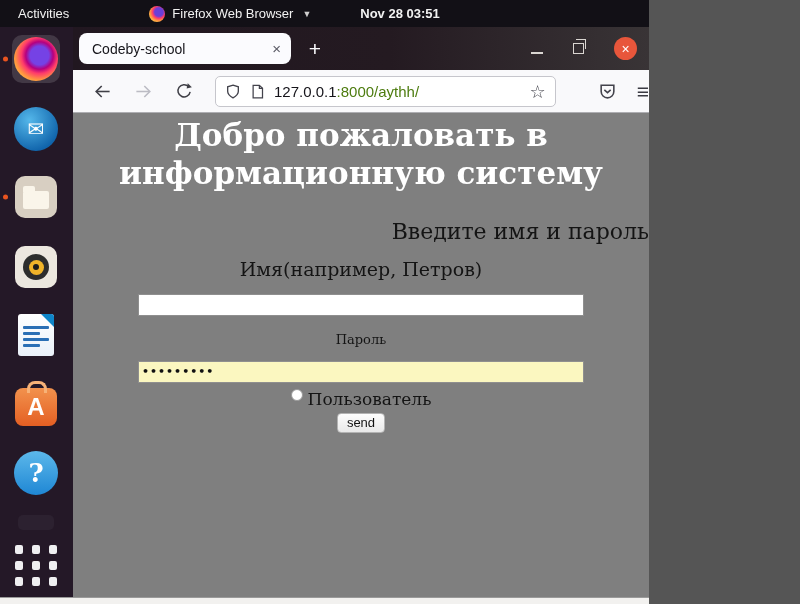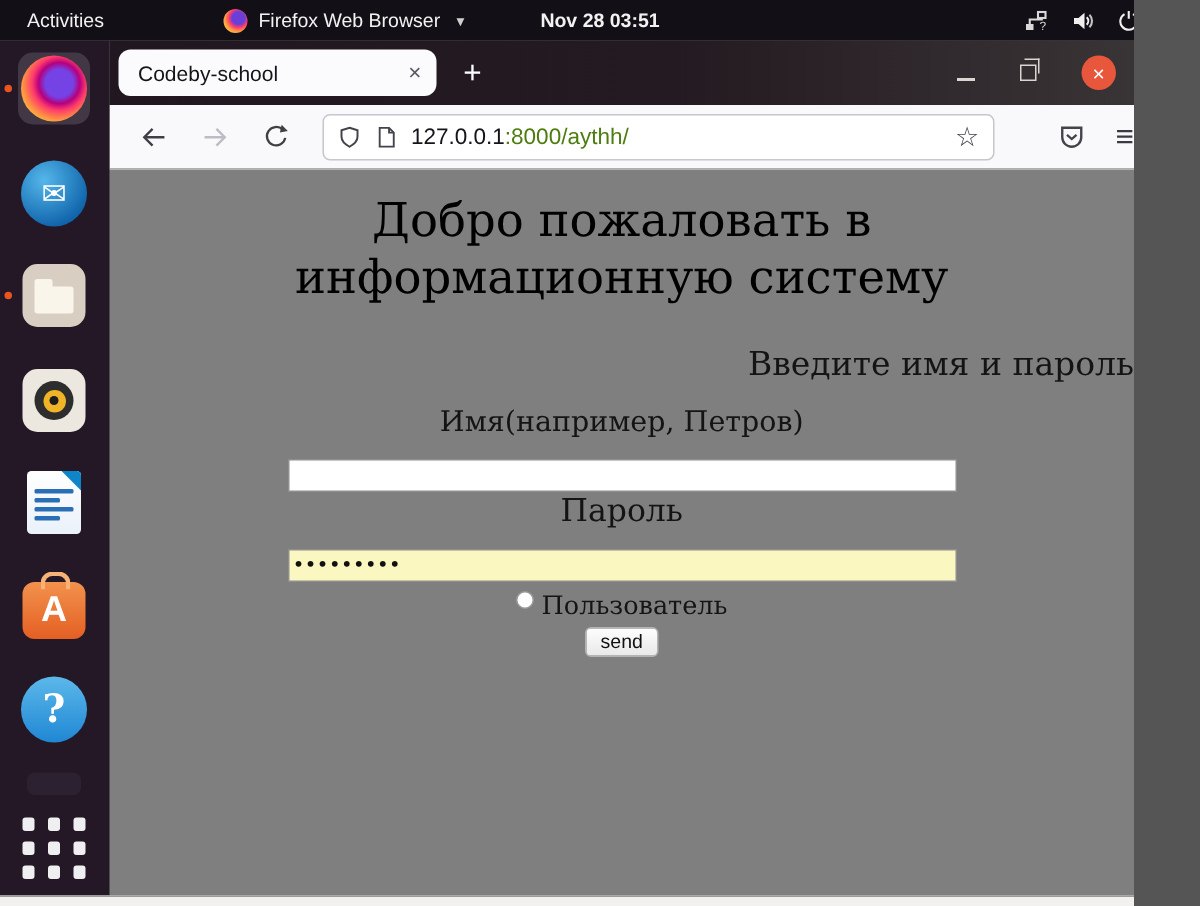--- a/index.html
+++ b/index.html
@@ -1,16 +1,16 @@
 <!DOCTYPE html>
 <html><head>
 <meta charset="utf-8">
 <style>
   html,body{margin:0;padding:0;background:#555;}
-  .screen{position:relative;width:756px;height:604px;background:#7f7f7f;overflow:hidden;
+  .screen{position:relative;width:649px;height:604px;background:#7f7f7f;overflow:hidden;
           font-family:"Liberation Sans",sans-serif;-webkit-font-smoothing:antialiased;}
 
   
   .topbar{position:absolute;left:0;top:0;width:800px;height:27px;background:#121016;
           color:#f2f2f2;font-size:13px;display:flex;align-items:center;z-index:30;}
   .tb-activities{margin-left:18px;cursor:pointer;}
   .tb-appmenu{margin-left:80px;display:flex;align-items:center;gap:7px;cursor:pointer;}
   .ff-mini{width:16px;height:16px;border-radius:50%;
            background:radial-gradient(circle at 62% 38%, #6a3fd8 0 30%, #ff3b6b 45%, #ff9640 62%, #ffd54f 85%);}
   .caret{font-size:9px;color:#cfcfcf;margin-left:2px;}
@@ -91,27 +91,27 @@
   .url-host{color:#15141a;}
   .url-rest{color:#4d7c0f;}
   .star{margin-left:auto;font-size:18px;color:#43434c;cursor:pointer;font-family:"DejaVu Sans",sans-serif;}
   .pocket{margin-left:42px;cursor:pointer;display:flex;}
   .menu-btn{margin-left:20px;font-size:21px;color:#3a3a42;cursor:pointer;line-height:1;}
 
   
   .content{position:absolute;left:73px;top:113px;right:0;bottom:7px;background:#7f7f7f;
            font-family:"DejaVu Serif","Liberation Serif",serif;color:#141414;text-align:center;
            overflow:hidden;}
-  .page-heading{width:560px;margin:16px auto 0;font-size:31px;line-height:1.22;font-weight:normal;
-                color:#000000;}
+  .page-heading{width:560px;margin:4px auto 0;font-size:31px;line-height:1.22;font-weight:bold;
+                color:#ffffff;}
   .intro-text{margin-top:26px;font-size:22px;text-align:right;}
   .field-label{margin-top:14px;font-size:19px;}
   .text-input{display:block;margin:14px auto 0;width:446px;height:22px;border:1px solid #8f8f8f;
               background:#fff;box-sizing:border-box;padding:2px 4px;font-size:13px;}
-  .pass-label{font-size:21px;}
+  .pass-label{margin-top:16px;font-size:13px;}
   .pass-input{display:block;margin:14px auto 0;width:446px;height:22px;border:1px solid #8f8f8f;
               background:#fbf7c0;box-sizing:border-box;padding:2px 3px;font-size:11px;font-weight:bold;
               letter-spacing:1px;font-family:"DejaVu Sans",sans-serif;color:#111;}
   .radio-row{margin-top:6px;display:flex;align-items:flex-start;justify-content:center;gap:5px;
              font-size:17px;height:17px;}
   .radio-row + .radio-row{margin-top:3px;}
   .radio-circle{width:12px;height:12px;border-radius:50%;background:#fff;border:1px solid #9a9a9a;
                 box-sizing:border-box;cursor:pointer;}
   .send-btn{margin-top:7px;font-family:"Liberation Sans",sans-serif;font-size:13px;color:#111;
             background:linear-gradient(#fdfdfd,#e9e9e9);border:1px solid #b3b3b3;border-radius:4px;

